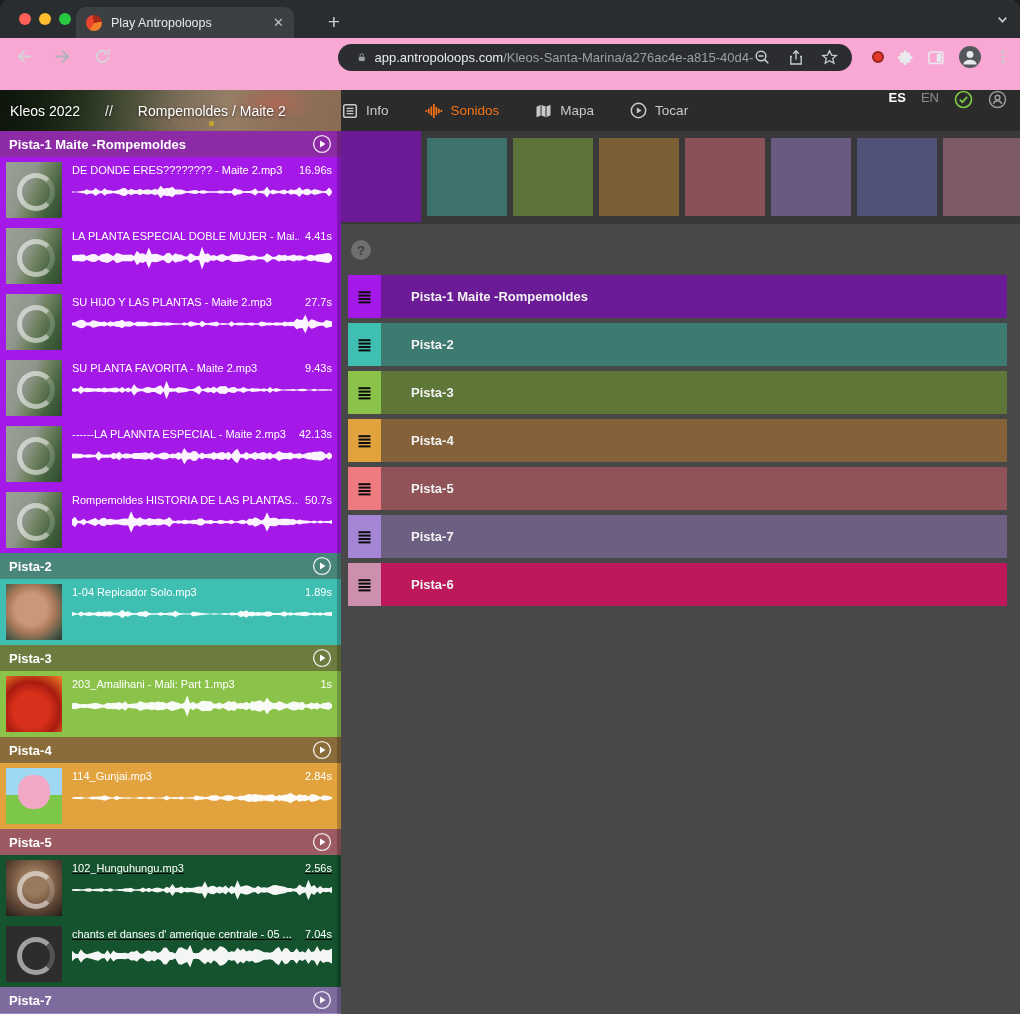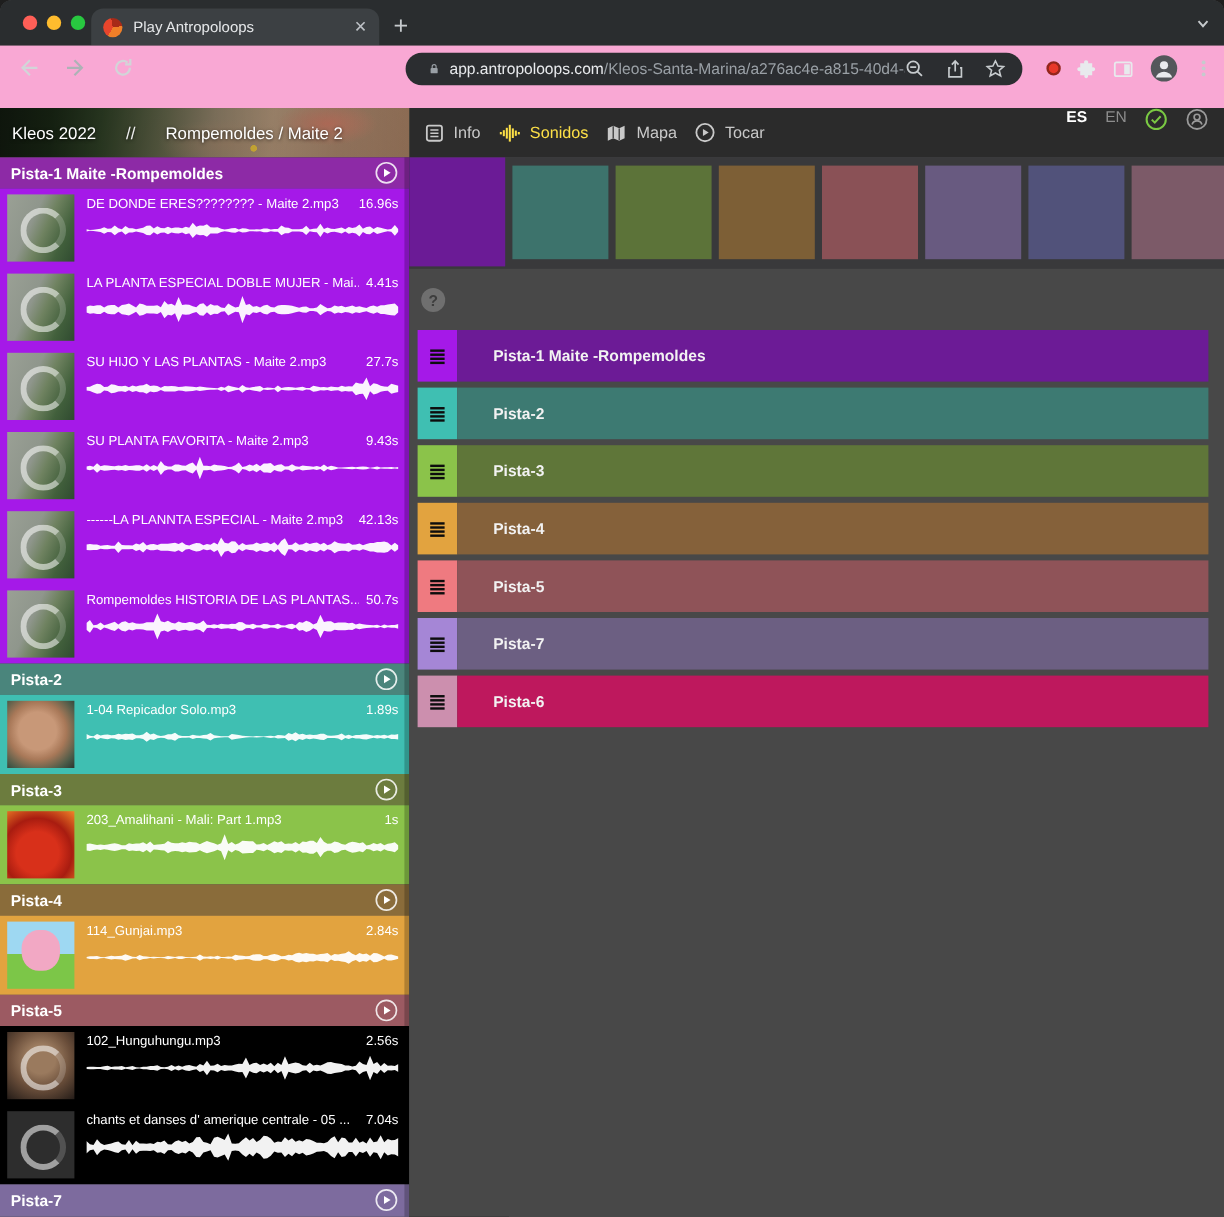--- a/index.html
+++ b/index.html
@@ -4,21 +4,21 @@
 <style>
   html,body{margin:0;padding:0;background:#1e1e1e;}
   *{box-sizing:border-box;}
   .screen{width:1020px;height:1014px;position:relative;overflow:hidden;border-radius:10px 10px 0 0;
           font-family:"Liberation Sans",sans-serif;background:#474747;}
   
   .tabstrip{height:38px;background:#2a2d2f;position:relative;}
   .traffic{position:absolute;left:19px;top:13px;display:flex;gap:8px;}
   .light{width:12px;height:12px;border-radius:50%;}
   .light.red{background:#ff5f57;}.light.yellow{background:#febc2e;}.light.green{background:#28c840;}
-  .tab{position:absolute;left:76px;top:7px;width:240px;height:31px;background:#3c4043;
+  .tab{position:absolute;left:76px;top:7px;width:218px;height:31px;background:#3c4043;
        border-radius:10px 10px 0 0;display:flex;align-items:center;padding:0 10px;}
   .favicon{width:16px;height:16px;border-radius:50%;flex:none;
     background:conic-gradient(from 210deg,#e8452c 0 140deg,#a82a18 140deg 230deg,#f07f28 230deg 360deg);}
   .tab-title{color:#e6e8ea;font-size:12.5px;margin-left:9px;flex:1;white-space:nowrap;overflow:hidden;}
   .tab-close{color:#bdc1c6;font-size:13px;padding-left:6px;}
   .newtab{position:absolute;left:320px;top:8px;width:28px;height:28px;color:#c6cacd;font-size:21px;
           display:flex;align-items:center;justify-content:center;font-weight:300;}
   .tabsearch{position:absolute;right:10px;top:12px;color:#c6cacd;}
   .urlrow{height:52px;background:#f9a8d4;position:relative;}
   .navbtn{position:absolute;top:8px;color:#d2d5d8;}
@@ -35,23 +35,23 @@
   .cover{width:341px;flex:none;display:flex;align-items:center;padding-left:10px;color:#fff;font-size:14px;
     background-color:#4a5a42;
     background-image:
       linear-gradient(90deg,rgba(0,0,0,.5),rgba(0,0,0,.2) 55%,rgba(0,0,0,0)),
       radial-gradient(circle at 62% 82%,#e8c33c 0 2.5px,rgba(0,0,0,0) 3px),
       radial-gradient(ellipse 60px 26px at 80% 32%,rgba(193,112,92,.85),rgba(0,0,0,0) 70%),
       radial-gradient(ellipse 84px 30px at 56% 72%,rgba(170,140,112,.8),rgba(0,0,0,0) 70%),
       linear-gradient(97deg,#1c2a18 0%,#24381e 13%,#3c5230 25%,#6a7050 38%,#9a8a70 52%,#b09478 66%,#9a7a62 82%,#8a6a52 100%);
     text-shadow:0 1px 3px rgba(0,0,0,.7);white-space:nowrap;overflow:hidden;gap:17px;}
   .cover .sep{margin:0 8px;color:#f0f0f0;}
-  .appnav{display:flex;align-items:center;gap:15px;padding-left:13px;}
+  .appnav{display:flex;align-items:center;gap:36px;padding-left:1px;}
   .nav-item{display:flex;align-items:center;gap:8px;color:#c9c9c9;font-size:13.5px;}
-  .nav-item.active{color:#fde047;}
+  .nav-item.active{color:#f97316;}
   .langbox{margin-left:auto;display:flex;align-items:flex-start;gap:15px;padding-right:13px;}
   .lang-es{color:#fff;font-weight:700;font-size:13px;}
   .lang-en{color:#8d8d8d;font-size:13px;}
   
   .content{display:flex;height:897px;}
   .sidebar{width:341px;flex:none;position:relative;overflow:hidden;}
   .sidebar::after{content:"";position:absolute;top:0;right:0;width:4px;height:100%;background:rgba(0,0,0,.22);}
   .track-header{height:26px;display:flex;align-items:center;padding:0 9px;}
   .track-name{color:#fff;font-size:13px;font-weight:700;white-space:nowrap;overflow:hidden;}
   .play-btn{margin-left:auto;width:20px;height:20px;flex:none;}
@@ -386,21 +386,21 @@
         </div>
         <div class="track-header" style="background: rgb(156, 90, 98);">
           <span class="track-name">Pista-5</span>
           <span class="play-btn">
             <svg width="20" height="20" viewBox="0 0 20 20">
               <circle cx="10" cy="10" r="8.4" stroke="rgba(255,255,255,.85)" stroke-width="1.4" fill="none"></circle>
               <path d="M8 6.6 L13.5 10 L8 13.4 Z" fill="#fff"></path>
             </svg>
           </span>
         </div>
-        <div class="track-clips" style="background: #000000; text-decoration: underline;">
+        <div class="track-clips" style="background: #14532d; text-decoration: underline;">
           <div class="clip">
             <div class="thumb thumb-face ring"></div>
             <div class="clip-main">
               <div class="clip-row">
                 <span class="clip-title">102_Hunguhungu.mp3</span>
                 <span class="clip-duration">2.56s</span>
               </div>
               <svg class="wave" viewBox="0 0 264 24" preserveAspectRatio="none">
                 <path d="M0 11.3 L3 11.1 L6 11.1 L9 11.3 L12 11.3 L15 10.6 L18 10.3 L21 11.3 L24 10.9 L27 10.8 L30 10.4 L33 11.4 L36 11.0 L39 10.4 L42 11.5 L45 11.6 L48 11.0 L51 11.0 L54 10.4 L57 10.4 L60 9.9 L63 11.2 L66 11.4 L69 11.1 L72 9.6 L75 11.0 L78 10.0 L81 11.0 L84 10.1 L87 9.7 L90 10.4 L93 11.0 L96 8.9 L99 10.1 L102 6.4 L105 10.2 L108 10.0 L111 8.8 L114 10.4 L117 9.6 L120 10.1 L123 10.0 L126 9.3 L129 8.7 L132 8.9 L135 4.0 L138 9.6 L141 8.3 L144 8.0 L147 9.6 L150 8.5 L153 9.7 L156 7.9 L159 10.7 L162 8.0 L165 9.6 L168 2.9 L171 9.1 L174 8.3 L177 7.7 L180 8.3 L183 9.8 L186 10.2 L189 8.0 L192 10.0 L195 9.5 L198 10.0 L201 8.9 L204 7.6 L207 7.3 L210 8.1 L213 8.6 L216 9.0 L219 10.1 L222 10.1 L225 10.8 L228 10.2 L231 7.0 L234 8.9 L237 9.6 L240 2.6 L243 8.9 L246 7.3 L249 10.7 L252 8.2 L255 10.3 L258 10.0 L261 10.4 L264 8.9 L264 15.1 L261 13.6 L258 14.0 L255 13.7 L252 15.8 L249 13.3 L246 16.7 L243 15.1 L240 21.4 L237 14.4 L234 15.1 L231 17.0 L228 13.8 L225 13.2 L222 13.9 L219 13.9 L216 15.0 L213 15.4 L210 15.9 L207 16.7 L204 16.4 L201 15.1 L198 14.0 L195 14.5 L192 14.0 L189 16.0 L186 13.8 L183 14.2 L180 15.7 L177 16.3 L174 15.7 L171 14.9 L168 21.1 L165 14.4 L162 16.0 L159 13.3 L156 16.1 L153 14.3 L150 15.5 L147 14.4 L144 16.0 L141 15.7 L138 14.4 L135 20.0 L132 15.1 L129 15.3 L126 14.7 L123 14.0 L120 13.9 L117 14.4 L114 13.6 L111 15.2 L108 14.0 L105 13.8 L102 17.6 L99 13.9 L96 15.1 L93 13.0 L90 13.6 L87 14.3 L84 13.9 L81 13.0 L78 14.0 L75 13.0 L72 14.4 L69 12.9 L66 12.6 L63 12.8 L60 14.1 L57 13.6 L54 13.6 L51 13.0 L48 13.0 L45 12.4 L42 12.5 L39 13.6 L36 13.0 L33 12.6 L30 13.6 L27 13.2 L24 13.1 L21 12.7 L18 13.7 L15 13.4 L12 12.7 L9 12.7 L6 12.9 L3 12.9 L0 12.7 Z" fill="rgba(255,255,255,.95)"></path>
               </svg>

